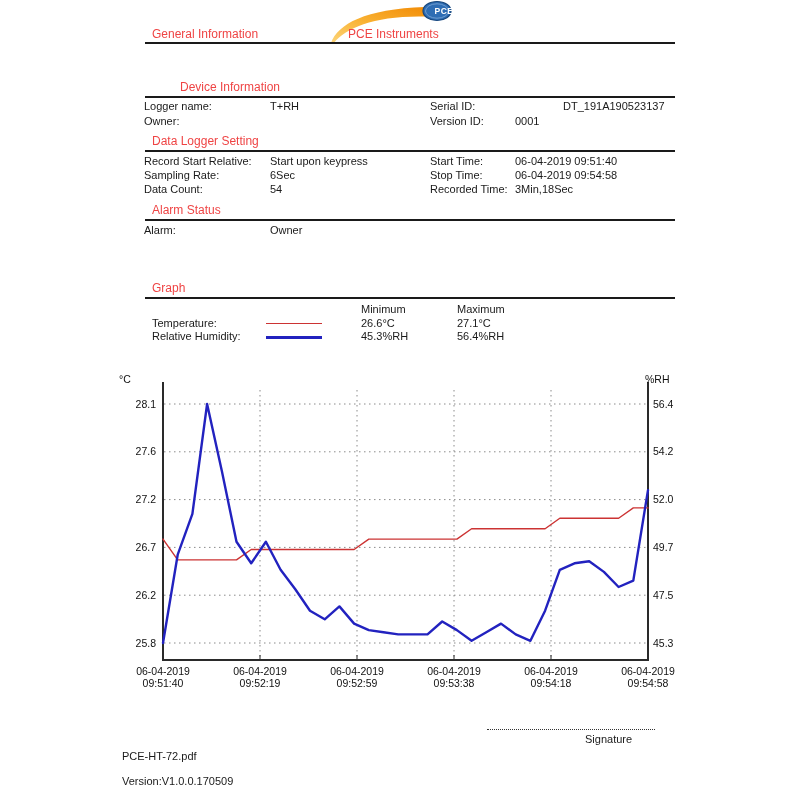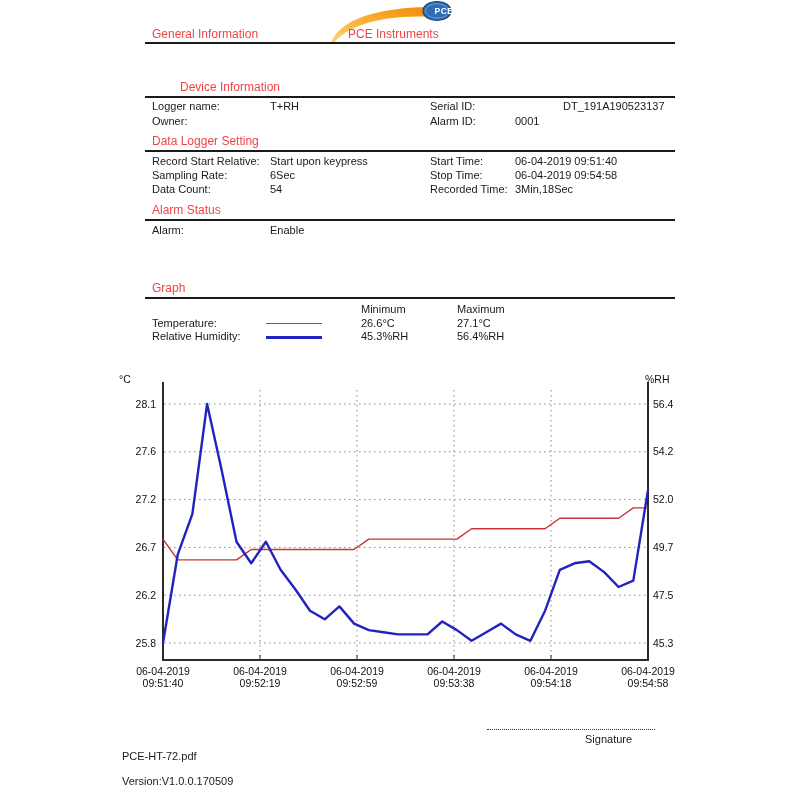--- a/index.html
+++ b/index.html
@@ -6,21 +6,21 @@
   body{
     width:800px;height:800px;background:#ffffff;position:relative;
     font-family:"Liberation Sans", sans-serif;color:#1a1a1a;
     -webkit-font-smoothing:antialiased;overflow:hidden;
   }
   .abs{position:absolute;}
   .sec-title{font-size:12px;color:#ef4444;}
   .rule{position:absolute;background:#1a1a1a;height:1.5px;left:145px;width:530px;}
   .rule-thick{height:2px;}
   .lbl,.val{font-size:11px;white-space:nowrap;}
-  .row-l1{left:152px;}
+  .row-l1{left:144px;}
   .row-v1{left:270px;}
   .row-l2{left:430px;}
   .row-v2{left:515px;}
   .legend-head{font-size:11px;}
   .swatch{position:absolute;left:266px;width:56px;}
   .swatch-temp{height:0;border-top:1.5px solid #cc3333;}
   .swatch-rh{height:0;border-top:3px solid #2222bf;}
   .sig-line{position:absolute;left:487px;top:729px;width:168px;border-top:1.5px dotted #333;}
   .footer-text{font-size:11px;}
   #chart-svg text{font-family:"Liberation Sans", sans-serif;}
@@ -51,21 +51,21 @@
 <div class="abs sec-title" style="left:152px;top:80px;margin-left:28px;">Device Information</div>
 <div class="rule" style="top:96px;"></div>
 
 <div class="abs lbl row-l1" style="top:100px;">Logger name:</div>
 <div class="abs val row-v1" style="top:100px;">T+RH</div>
 <div class="abs lbl row-l2" style="top:100px;">Serial ID:</div>
 <div class="abs val row-v2" style="top:100px;padding-left:48px;">DT_191A190523137</div>
 
 <div class="abs lbl row-l1" style="top:115px;">Owner:</div>
 <div class="abs val row-v1" style="top:115px;"></div>
-<div class="abs lbl row-l2" style="top:115px;">Alarm ID:</div>
+<div class="abs lbl row-l2" style="top:115px;">Version ID:</div>
 <div class="abs val row-v2" style="top:115px;">0001</div>
 
 <div class="abs sec-title" style="left:152px;top:134px;">Data Logger Setting</div>
 <div class="rule" style="top:150px;"></div>
 
 <div class="abs lbl row-l1" style="top:155px;">Record Start Relative:</div>
 <div class="abs val row-v1" style="top:155px;">Start upon keypress</div>
 <div class="abs lbl row-l2" style="top:155px;">Start Time:</div>
 <div class="abs val row-v2" style="top:155px;">06-04-2019 09:51:40</div>
 
@@ -76,21 +76,21 @@
 
 <div class="abs lbl row-l1" style="top:183px;">Data Count:</div>
 <div class="abs val row-v1" style="top:183px;">54</div>
 <div class="abs lbl row-l2" style="top:183px;">Recorded Time:</div>
 <div class="abs val row-v2" style="top:183px;">3Min,18Sec</div>
 
 <div class="abs sec-title" style="left:152px;top:203px;">Alarm Status</div>
 <div class="rule" style="top:219px;"></div>
 
 <div class="abs lbl row-l1" style="top:224px;">Alarm:</div>
-<div class="abs val row-v1" style="top:224px;">Enable</div>
+<div class="abs val row-v1" style="top:224px;">Owner</div>
 
 <div class="abs sec-title" style="left:152px;top:281px;">Graph</div>
 <div class="rule" style="top:297px;"></div>
 
 <div class="abs legend-head" style="left:361px;top:303px;">Minimum</div>
 <div class="abs legend-head" style="left:457px;top:303px;">Maximum</div>
 
 <div class="abs lbl" style="left:152px;top:317px;">Temperature:</div>
 <div class="swatch swatch-temp" style="top: 323px; border-top-color: rgb(204, 51, 51);"></div>
 <div class="abs val" style="left:361px;top:317px;">26.6°C</div>

